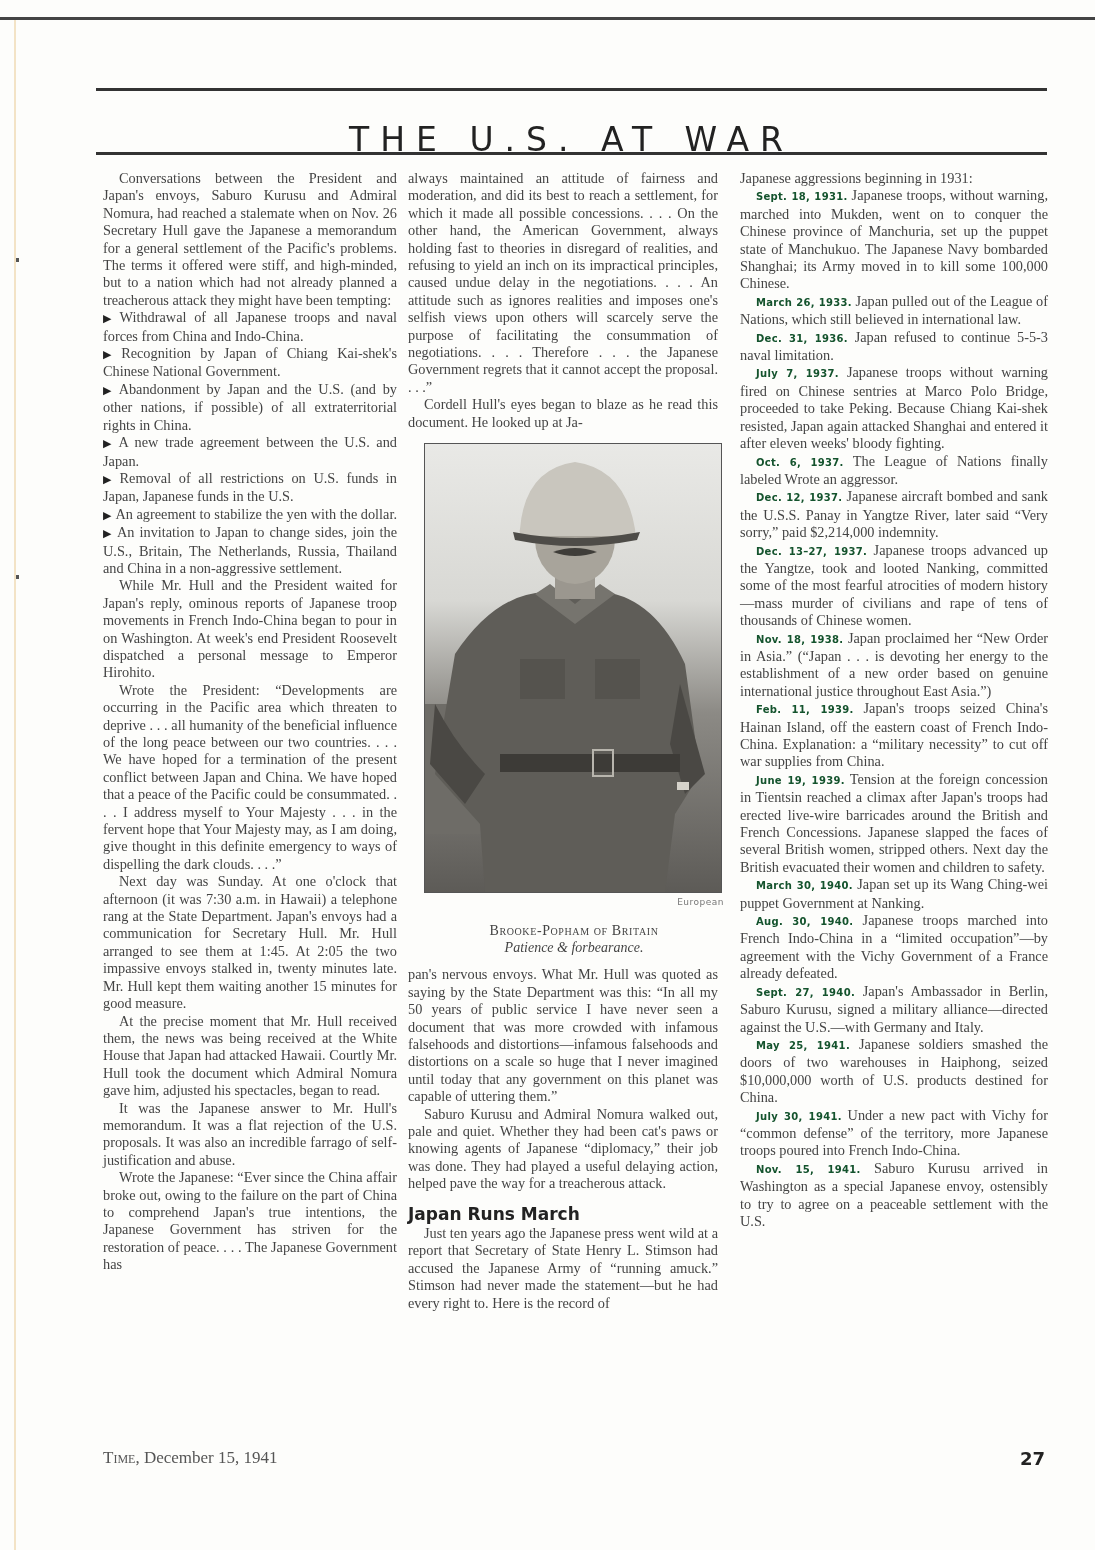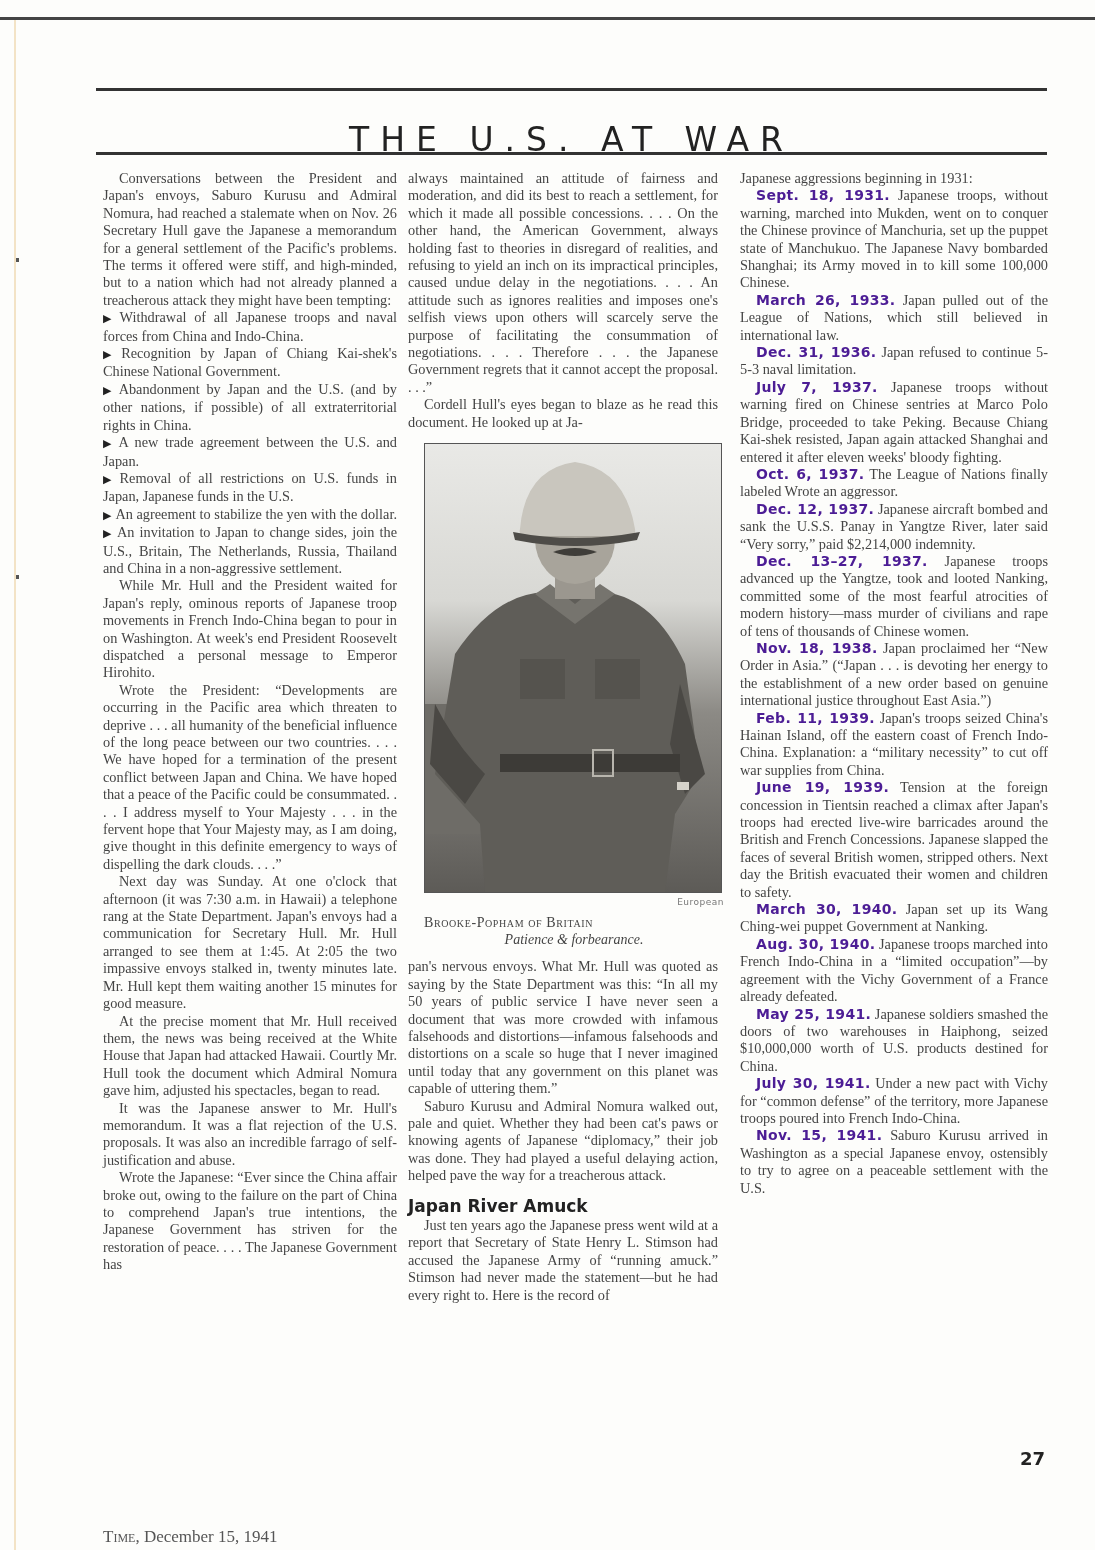--- a/index.html
+++ b/index.html
@@ -24,43 +24,43 @@
     }
     .col1 { left: 103px; width: 294px; }
     .col2 { left: 408px; width: 310px; }
     .col3 { left: 740px; width: 308px; }
     .col p { margin: 0; text-indent: 16px; }
     .col p.noindent { text-indent: 0; }
     .col p.bullet { text-indent: 0; }
     .bullet-mark { font-size: 11px; color: #222; margin-right: 4px; }
     .date {
       font-family: "DejaVu Sans", "Liberation Sans", sans-serif; font-weight: bold;
-      color: #4c1d95; font-size: 14px; letter-spacing: 0.3px;
+      color: #14532d; font-size: 10px; letter-spacing: 0.3px;
     }
     .subhead {
       font-family: "DejaVu Sans", "Liberation Sans", sans-serif;
       font-size: 17px; color: #222; margin: 13px 0 2px 0; font-weight: 600;
     }
     .photo-block { margin: 12px 0 10px 4px; width: 300px; padding-left: 12px; }
     .photo {
       width: 296px; height: 448px; border: 1px solid #555; position: relative;
       background: linear-gradient(180deg, #e9e9e6 0%, #d8d8d4 35%, #8c8a85 60%, #5d5b57 100%);
       overflow: hidden;
     }
     .photo svg { position: absolute; left: 0; top: 0; }
     .credit {
       text-align: right; font-family: "DejaVu Sans", "Liberation Sans", sans-serif;
       font-size: 9px; color: #777; letter-spacing: 0.5px; margin-top: 1px;
     }
     .caption-name {
-      font-variant: small-caps; font-size: 14px; color: #444; letter-spacing: 0.6px; margin-top: 2px;
+      text-align: center; font-variant: small-caps; font-size: 14px; color: #444; letter-spacing: 0.6px; margin-top: 10px;
     }
     .caption-sub { text-align: center; font-style: italic; font-size: 14px; color: #444; }
     .footer-left {
-      position: absolute; left: 103px; top: 1527px; font-size: 17px; color: #555;
+      position: absolute; left: 103px; top: 1448px; font-size: 17px; color: #555;
       font-family: "Liberation Serif", serif;
     }
     .footer-left .sc { font-variant: small-caps; }
     .page-num {
       position: absolute; left: 1020px; top: 1448px; font-size: 18px; font-weight: bold;
       font-family: "DejaVu Sans", "Liberation Sans", sans-serif; color: #222;
     }
     .tick { position: absolute; left: 16px; width: 3px; height: 4px; background: #555; }
   </style>
 </head>
@@ -127,37 +127,38 @@
         <rect x="252" y="338" width="12" height="8" fill="#d5d2ca"></rect>
       </svg>
     </div>
     <div class="credit">European</div>
     <div class="caption-name">Brooke-Popham of Britain</div>
     <div class="caption-sub">Patience &amp; forbearance.</div>
   </div>
 
   <p class="noindent">pan's nervous envoys. What Mr. Hull was quoted as saying by the State Department was this: “In all my 50 years of public service I have never seen a document that was more crowded with infamous falsehoods and distortions—infamous falsehoods and distortions on a scale so huge that I never imagined until today that any government on this planet was capable of uttering them.”</p>
   <p>Saburo Kurusu and Admiral Nomura walked out, pale and quiet. Whether they had been cat's paws or knowing agents of Japanese “diplomacy,” their job was done. They had played a useful delaying action, helped pave the way for a treacherous attack.</p>
-  <div class="subhead">Japan River Amuck</div>
+  <div class="subhead">Japan Runs March</div>
   <p>Just ten years ago the Japanese press went wild at a report that Secretary of State Henry L. Stimson had accused the Japanese Army of “running amuck.” Stimson had never made the statement—but he had every right to. Here is the record of</p>
 </div>
 
 <div class="col col3">
   <p class="noindent">Japanese aggressions beginning in 1931:</p>
   <p><span class="date">Sept. 18, 1931.</span> <span>Japanese troops, without warning, marched into Mukden, went on to conquer the Chinese province of Manchuria, set up the puppet state of Manchukuo. The Japanese Navy bombarded Shanghai; its Army moved in to kill some 100,000 Chinese.</span></p>
   <p><span class="date">March 26, 1933.</span> <span>Japan pulled out of the League of Nations, which still believed in international law.</span></p>
   <p><span class="date">Dec. 31, 1936.</span> <span>Japan refused to continue 5-5-3 naval limitation.</span></p>
   <p><span class="date">July 7, 1937.</span> <span>Japanese troops without warning fired on Chinese sentries at Marco Polo Bridge, proceeded to take Peking. Because Chiang Kai-shek resisted, Japan again attacked Shanghai and entered it after eleven weeks' bloody fighting.</span></p>
   <p><span class="date">Oct. 6, 1937.</span> <span>The League of Nations finally labeled Wrote an aggressor.</span></p>
   <p><span class="date">Dec. 12, 1937.</span> <span>Japanese aircraft bombed and sank the U.S.S. Panay in Yangtze River, later said “Very sorry,” paid $2,214,000 indemnity.</span></p>
   <p><span class="date">Dec. 13–27, 1937.</span> <span>Japanese troops advanced up the Yangtze, took and looted Nanking, committed some of the most fearful atrocities of modern history—mass murder of civilians and rape of tens of thousands of Chinese women.</span></p>
   <p><span class="date">Nov. 18, 1938.</span> <span>Japan proclaimed her “New Order in Asia.” (“Japan . . . is devoting her energy to the establishment of a new order based on genuine international justice throughout East Asia.”)</span></p>
   <p><span class="date">Feb. 11, 1939.</span> <span>Japan's troops seized China's Hainan Island, off the eastern coast of French Indo-China. Explanation: a “military necessity” to cut off war supplies from China.</span></p>
   <p><span class="date">June 19, 1939.</span> <span>Tension at the foreign concession in Tientsin reached a climax after Japan's troops had erected live-wire barricades around the British and French Concessions. Japanese slapped the faces of several British women, stripped others. Next day the British evacuated their women and children to safety.</span></p>
   <p><span class="date">March 30, 1940.</span> <span>Japan set up its Wang Ching-wei puppet Government at Nanking.</span></p>
   <p><span class="date">Aug. 30, 1940.</span> <span>Japanese troops marched into French Indo-China in a “limited occupation”—by agreement with the Vichy Government of a France already defeated.</span></p>
+  <p><span class="date">Sept. 27, 1940.</span> <span>Japan's Ambassador in Berlin, Saburo Kurusu, signed a military alliance—directed against the U.S.—with Germany and Italy.</span></p>
   <p><span class="date">May 25, 1941.</span> <span>Japanese soldiers smashed the doors of two warehouses in Haiphong, seized $10,000,000 worth of U.S. products destined for China.</span></p>
   <p><span class="date">July 30, 1941.</span> <span>Under a new pact with Vichy for “common defense” of the territory, more Japanese troops poured into French Indo-China.</span></p>
   <p><span class="date">Nov. 15, 1941.</span> <span>Saburo Kurusu arrived in Washington as a special Japanese envoy, ostensibly to try to agree on a peaceable settlement with the U.S.</span></p>
 </div>
 
 <div class="footer-left"><span class="sc">Time</span><span>, December 15, 1941</span></div>
 <div class="page-num">27</div>
 
 </body></html>

